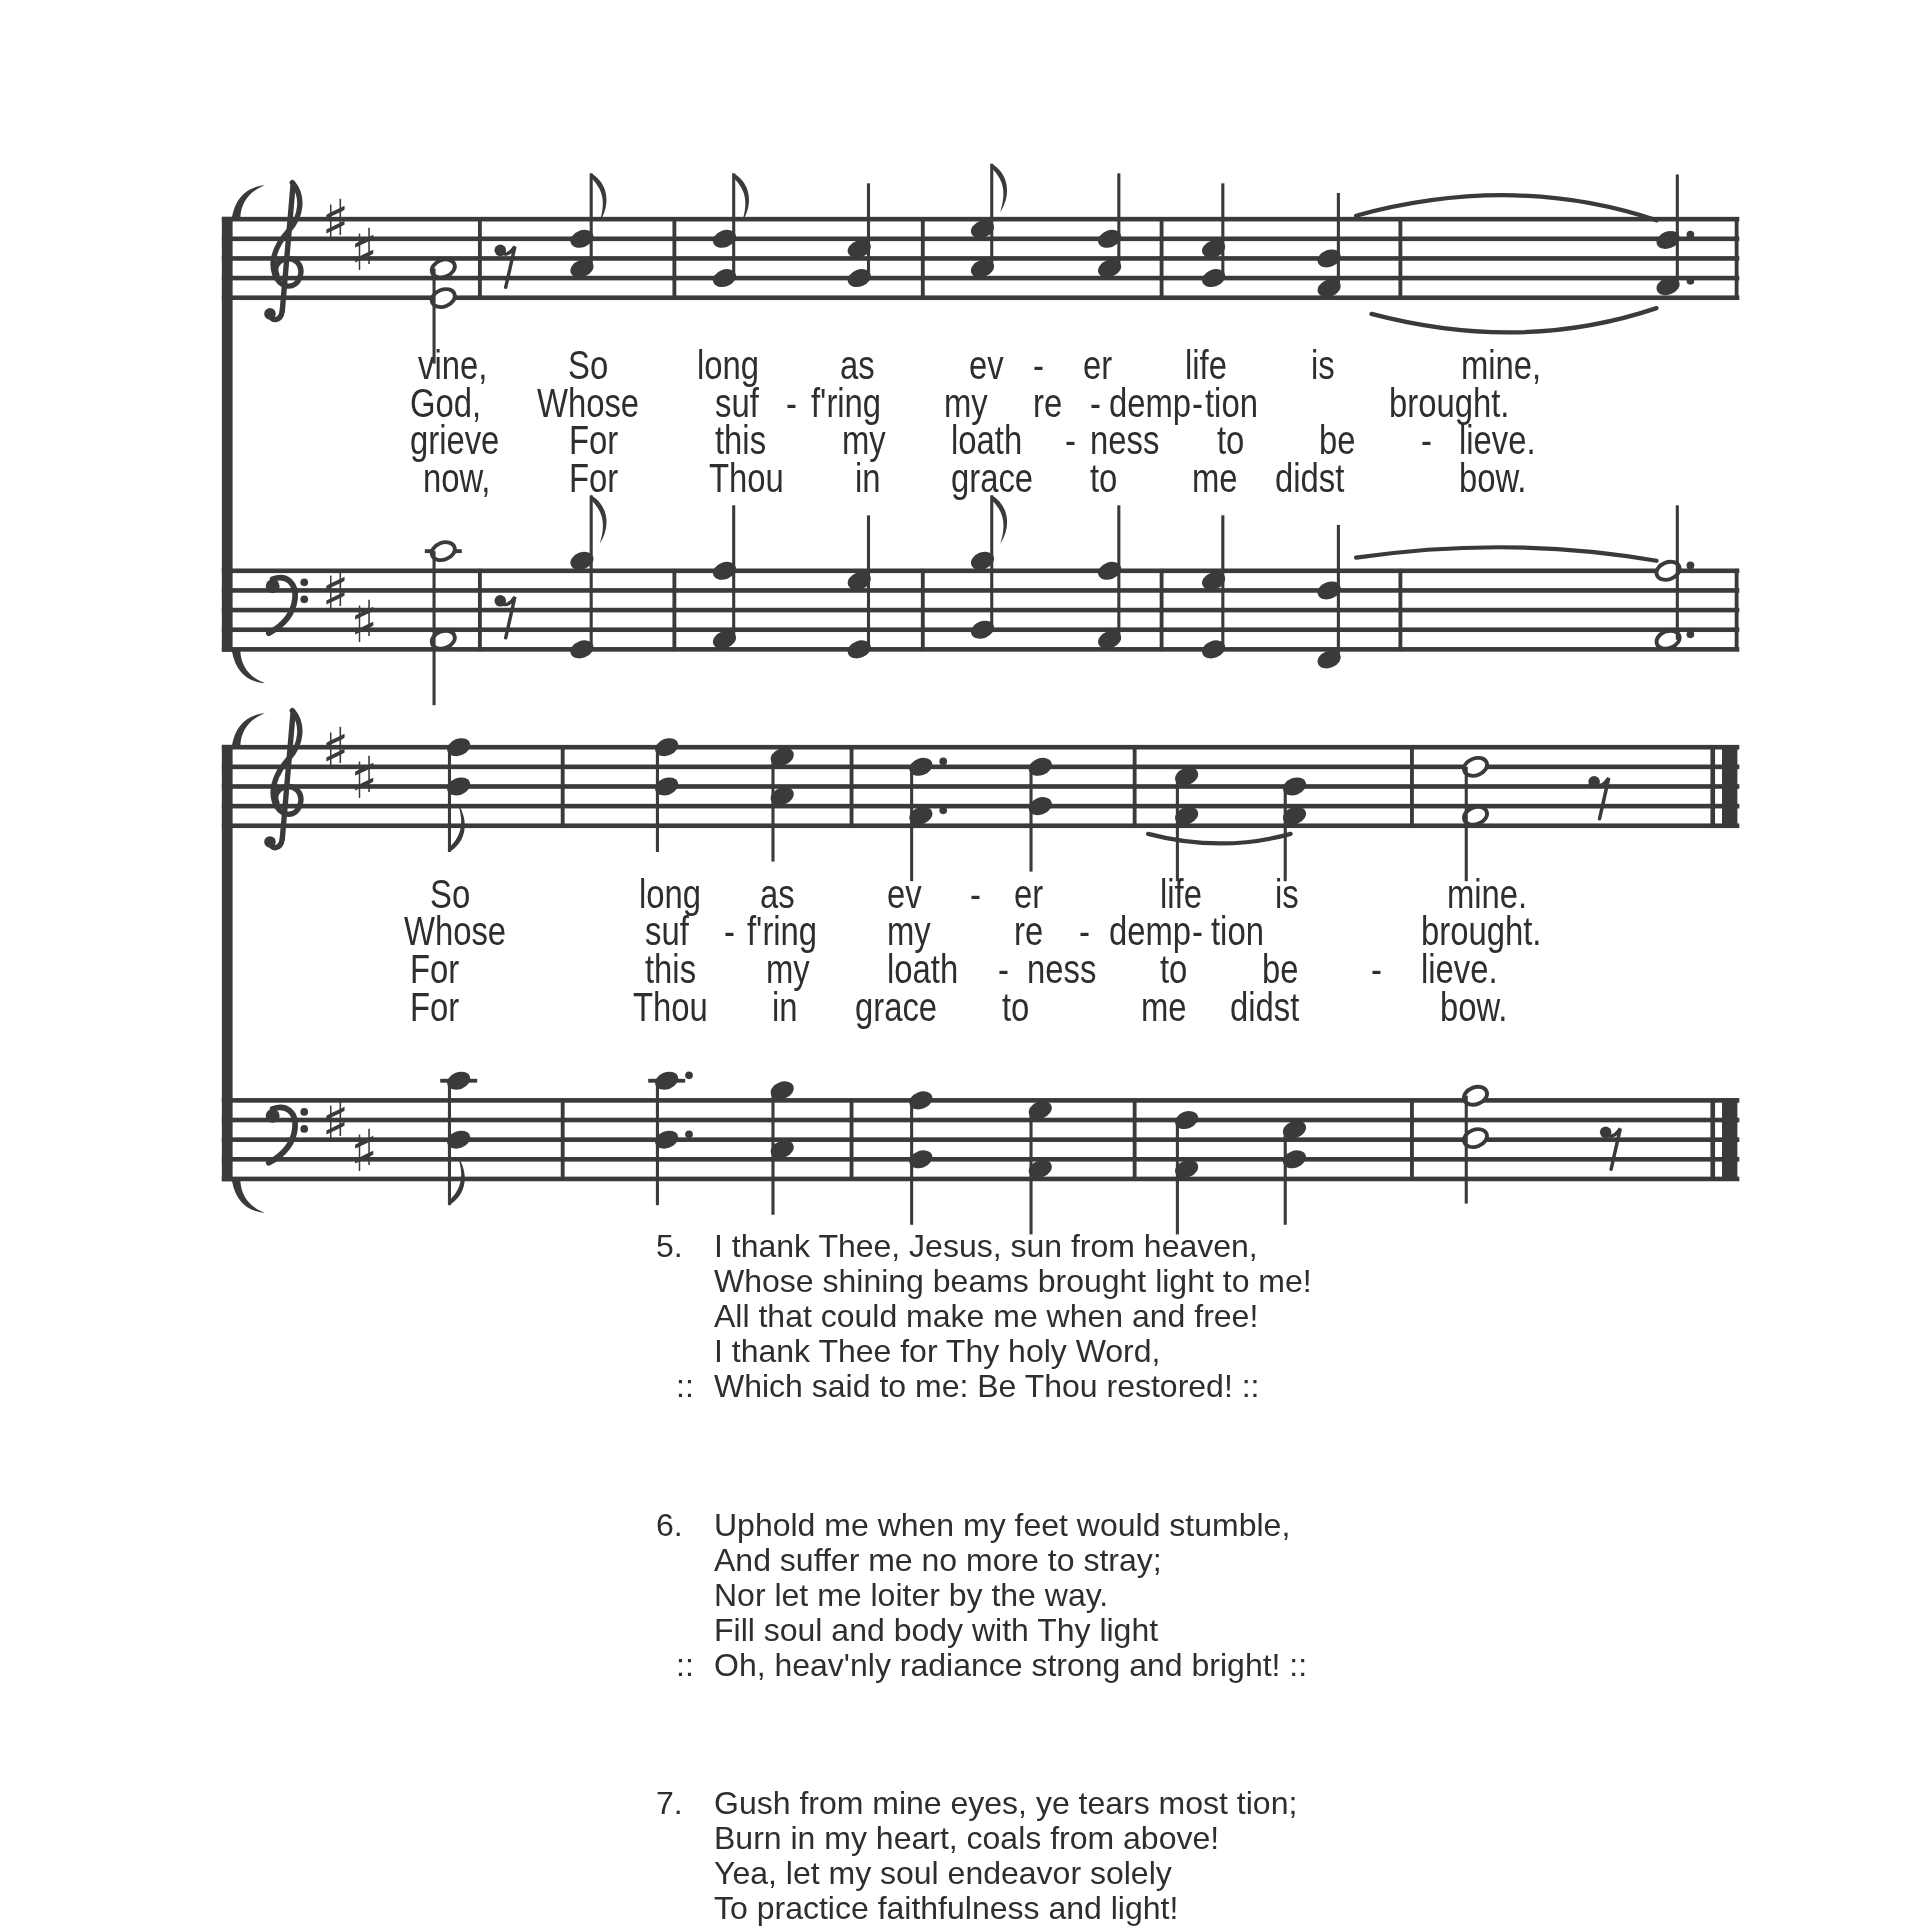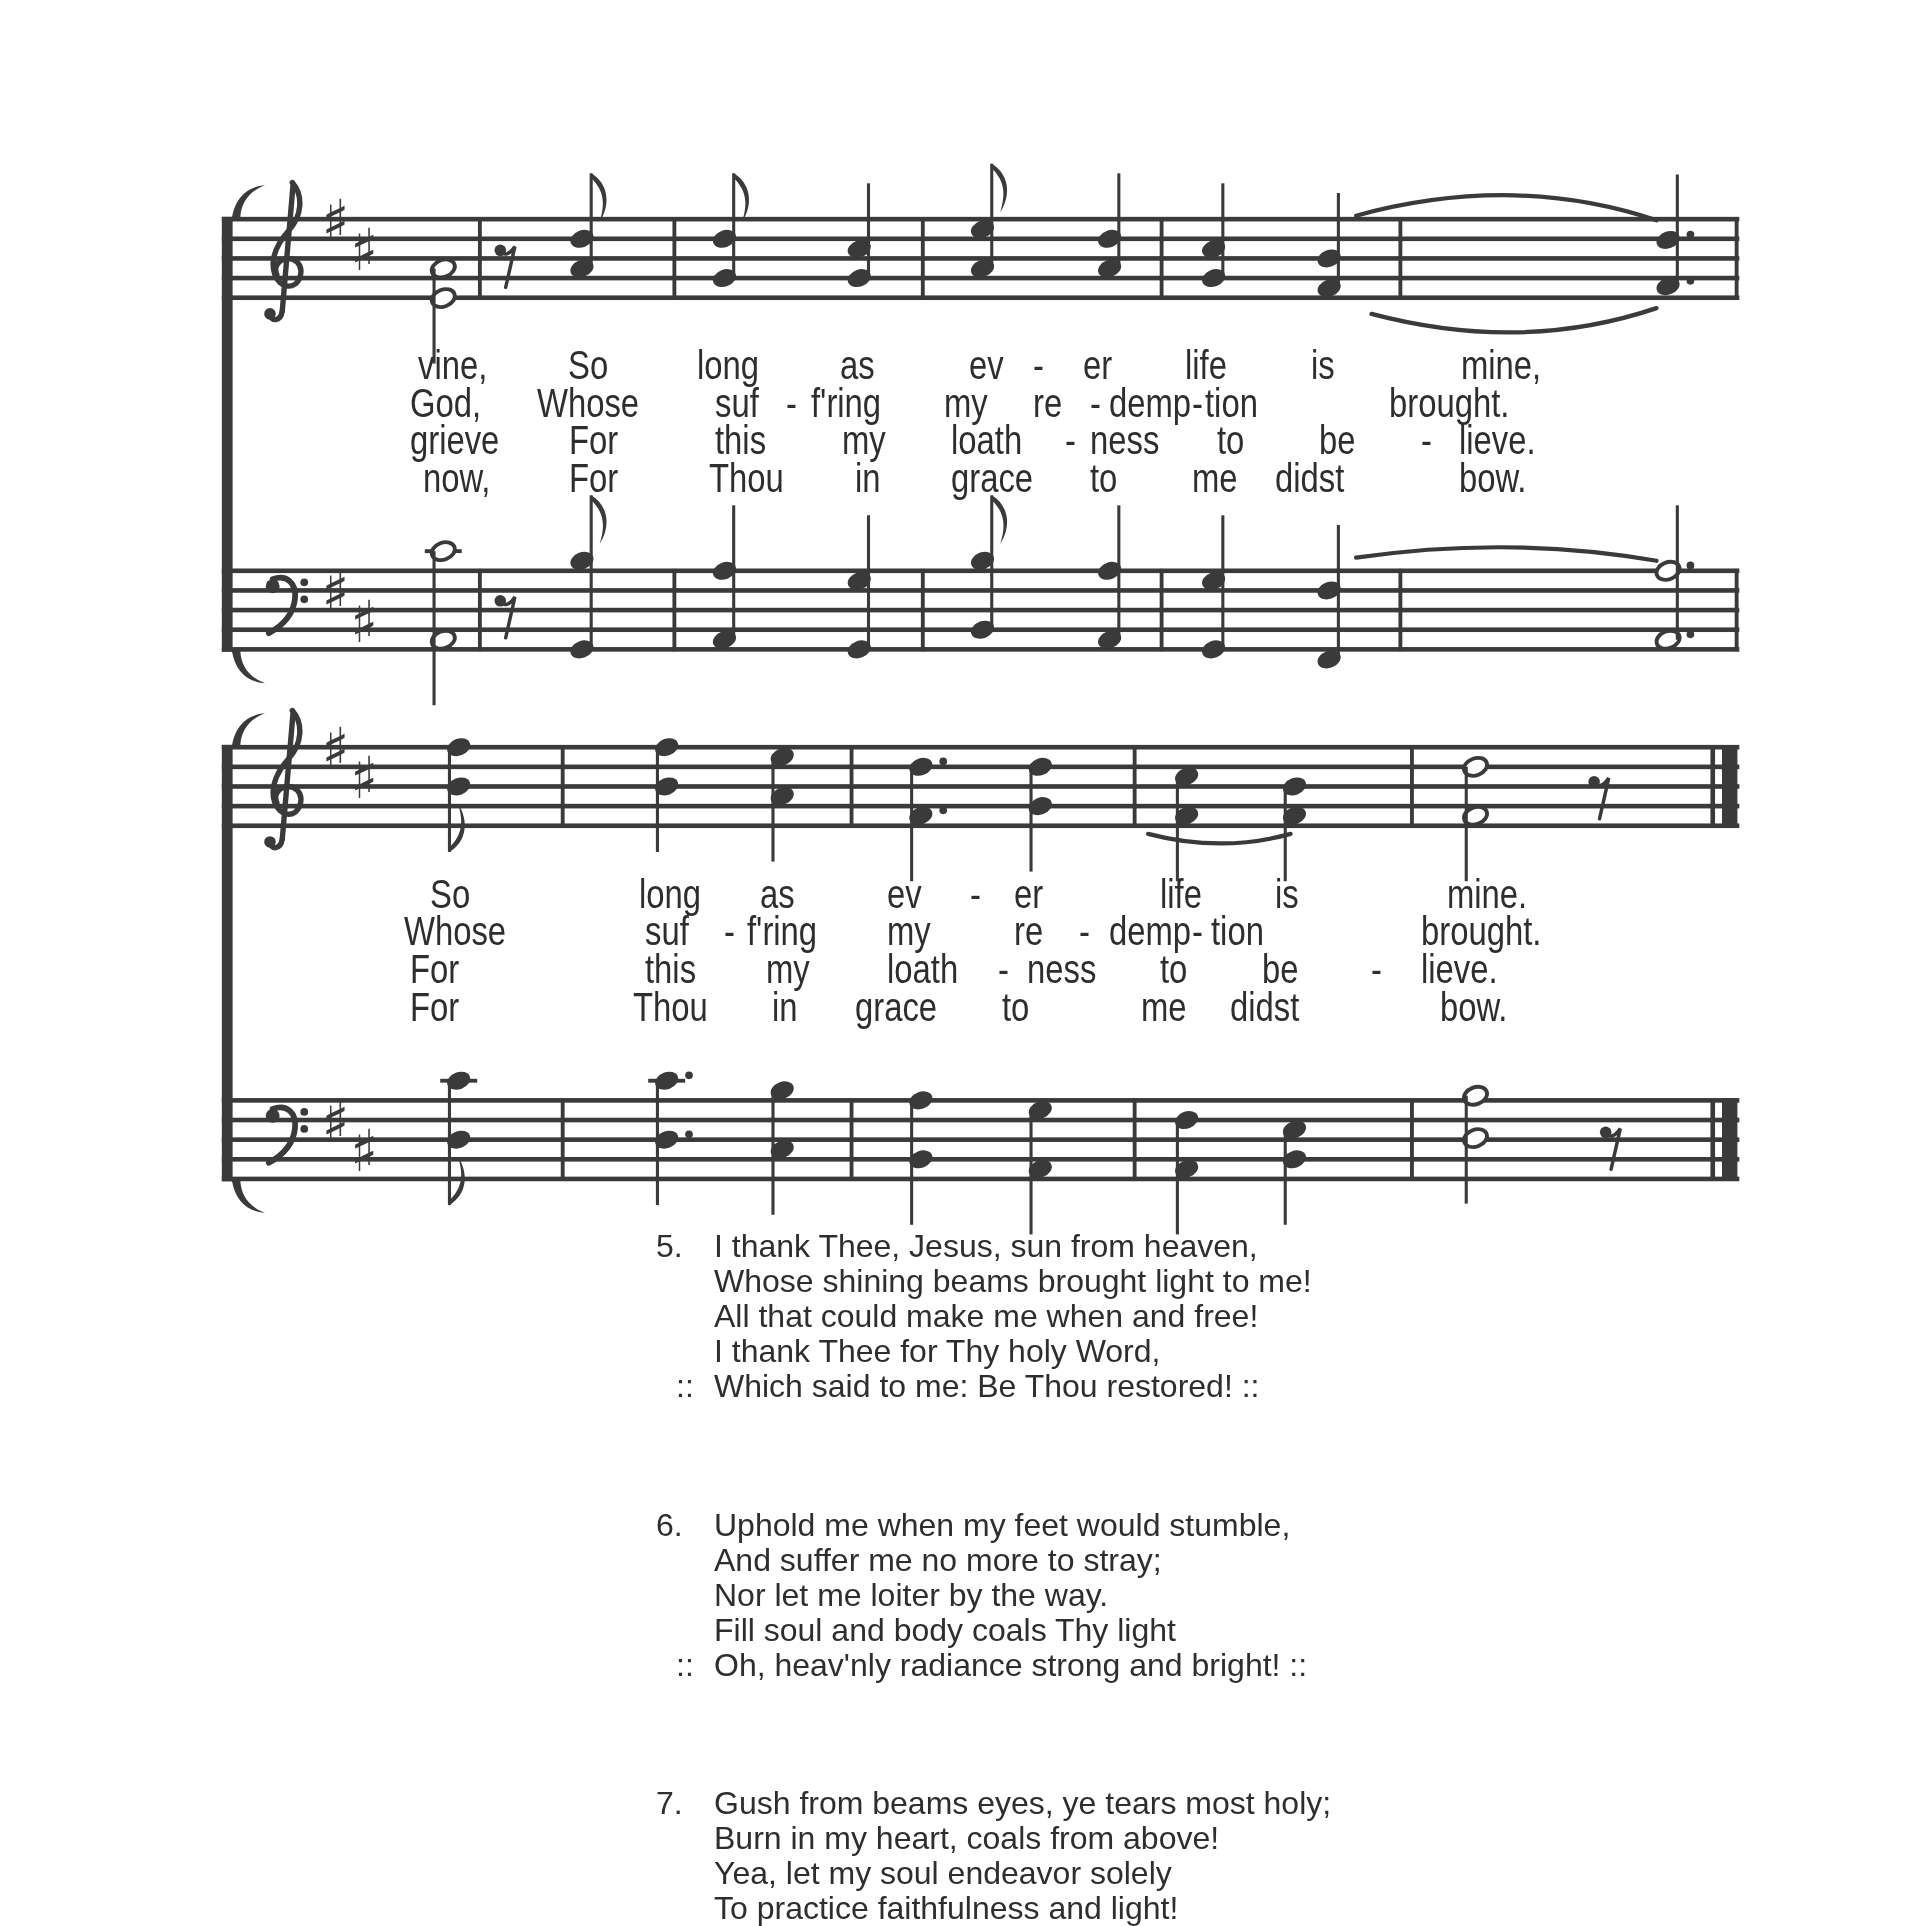--- a/index.html
+++ b/index.html
@@ -342,26 +342,26 @@
         <div class="vline">Whose shining beams brought light to me!</div>
         <div class="vline">All that could make me when and free!</div>
         <div class="vline">I thank Thee for Thy holy Word,</div>
         <div class="vline" style="position: relative;"><span class="vmark">::</span>Which said to me: Be Thou restored! ::</div>
       </div>
       <div class="verse" style="top: 1508px;">
         <span class="vnum">6.</span>
         <div class="vline">Uphold me when my feet would stumble,</div>
         <div class="vline">And suffer me no more to stray;</div>
         <div class="vline">Nor let me loiter by the way.</div>
-        <div class="vline">Fill soul and body coals Thy light</div>
+        <div class="vline">Fill soul and body with Thy light</div>
         <div class="vline" style="position: relative;"><span class="vmark">::</span>Oh, heav'nly radiance strong and bright! ::</div>
       </div>
       <div class="verse" style="top: 1786px;">
         <span class="vnum">7.</span>
-        <div class="vline">Gush from beams eyes, ye tears most holy;</div>
+        <div class="vline">Gush from mine eyes, ye tears most tion;</div>
         <div class="vline">Burn in my heart, coals from above!</div>
         <div class="vline">Yea, let my soul endeavor solely</div>
         <div class="vline">To practice faithfulness and light!</div>
         <div class="vline">Yea, let my heart and soul and mind</div>
       </div>
     </div>
 
 </div>
 
 

